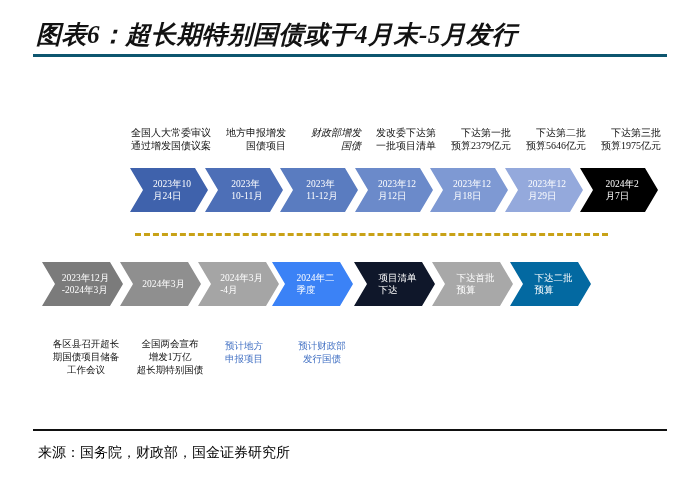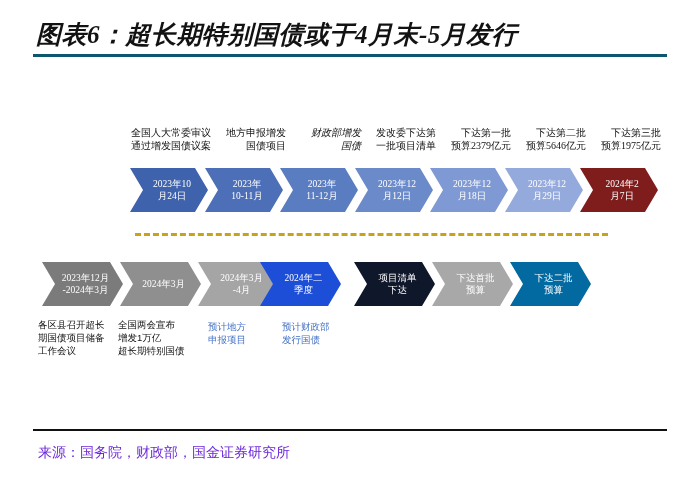--- a/index.html
+++ b/index.html
@@ -45,21 +45,21 @@
     width: 634px;
     height: 2px;
     background: #111111;
   }
   .source-note {
     position: absolute;
     left: 38px;
     top: 444px;
     font-family: "Liberation Serif", "DejaVu Serif", serif;
     font-size: 14px;
-    color: #6d28d9;
+    color: #000000;
     white-space: nowrap;
   }
 
   
   .timeline {
     position: absolute;
   }
   #row1 { left: 130px; top: 168px; }
   #row2 { left: 42px;  top: 262px; }
 
@@ -71,45 +71,47 @@
     align-items: center;
     justify-content: center;
     box-sizing: border-box;
     -webkit-clip-path: polygon(0 0, calc(100% - 13px) 0, 100% 50%, calc(100% - 13px) 100%, 0 100%, 13px 50%);
     clip-path: polygon(0 0, calc(100% - 13px) 0, 100% 50%, calc(100% - 13px) 100%, 0 100%, 13px 50%);
   }
   .chev-text {
     color: #ffffff;
     font-size: 9.5px;
     line-height: 12px;
-    text-align: center;
+    text-align: left;
     font-family: "Liberation Serif", "DejaVu Serif", serif;
     padding-left: 10px;
     padding-right: 4px;
     white-space: pre-line;
   }
 
   
   .lab-top {
     position: absolute;
     text-align: right;
     font-size: 10px;
     line-height: 13px;
     color: #121212;
     font-family: "Liberation Serif", "DejaVu Serif", serif;
     white-space: pre-line;
   }
   
   .lab-bot {
     position: absolute;
+    text-align: center;
     font-size: 9.5px;
     line-height: 13px;
     color: #121212;
-    font-family: Liberation Sans, sans-serif;
+    font-family: Liberation Serif, serif;
     white-space: pre-line;
+    margin-top: 20px;
   }
   .lab-bot.blue { color: #4472c4; }
 
   
   .dashed-divider {
     position: absolute;
     left: 135px;
     top: 233px;
     width: 473px;
     height: 0;
@@ -140,38 +142,38 @@
 月12日</div>
     </div>
     <div class="chev" style="left: 300px; width: 78px; background: rgb(126, 153, 211);">
       <div class="chev-text">2023年12
 月18日</div>
     </div>
     <div class="chev" style="left: 375px; width: 78px; background: rgb(148, 169, 220);">
       <div class="chev-text">2023年12
 月29日</div>
     </div>
-    <div class="chev" style="left: 450px; width: 78px; background: #7f1d1d;">
+    <div class="chev" style="left: 450px; width: 78px; background: #000000;">
       <div class="chev-text">2024年2
 月7日</div>
     </div>
   </div>
 <div class="timeline" id="row2">
     <div class="chev" style="left: 0px; width: 81px; background: rgb(123, 123, 123);">
       <div class="chev-text">2023年12月
 -2024年3月</div>
     </div>
     <div class="chev" style="left: 78px; width: 81px; background: rgb(143, 143, 143);">
       <div class="chev-text">2024年3月</div>
     </div>
     <div class="chev" style="left: 156px; width: 81px; background: rgb(165, 165, 165);">
       <div class="chev-text">2024年3月
 -4月</div>
     </div>
-    <div class="chev" style="left: 218px; width: 81px; background: #1d4ed8;">
+    <div class="chev" style="left: 230px; width: 81px; background: #3b82f6;">
       <div class="chev-text">2024年二
 季度</div>
     </div>
     <div class="chev" style="left: 312px; width: 81px; background: #0f172a;">
       <div class="chev-text">项目清单
 下达</div>
     </div>
     <div class="chev" style="left: 390px; width: 81px; background: rgb(168, 168, 168);">
       <div class="chev-text">下达首批
 预算</div>

